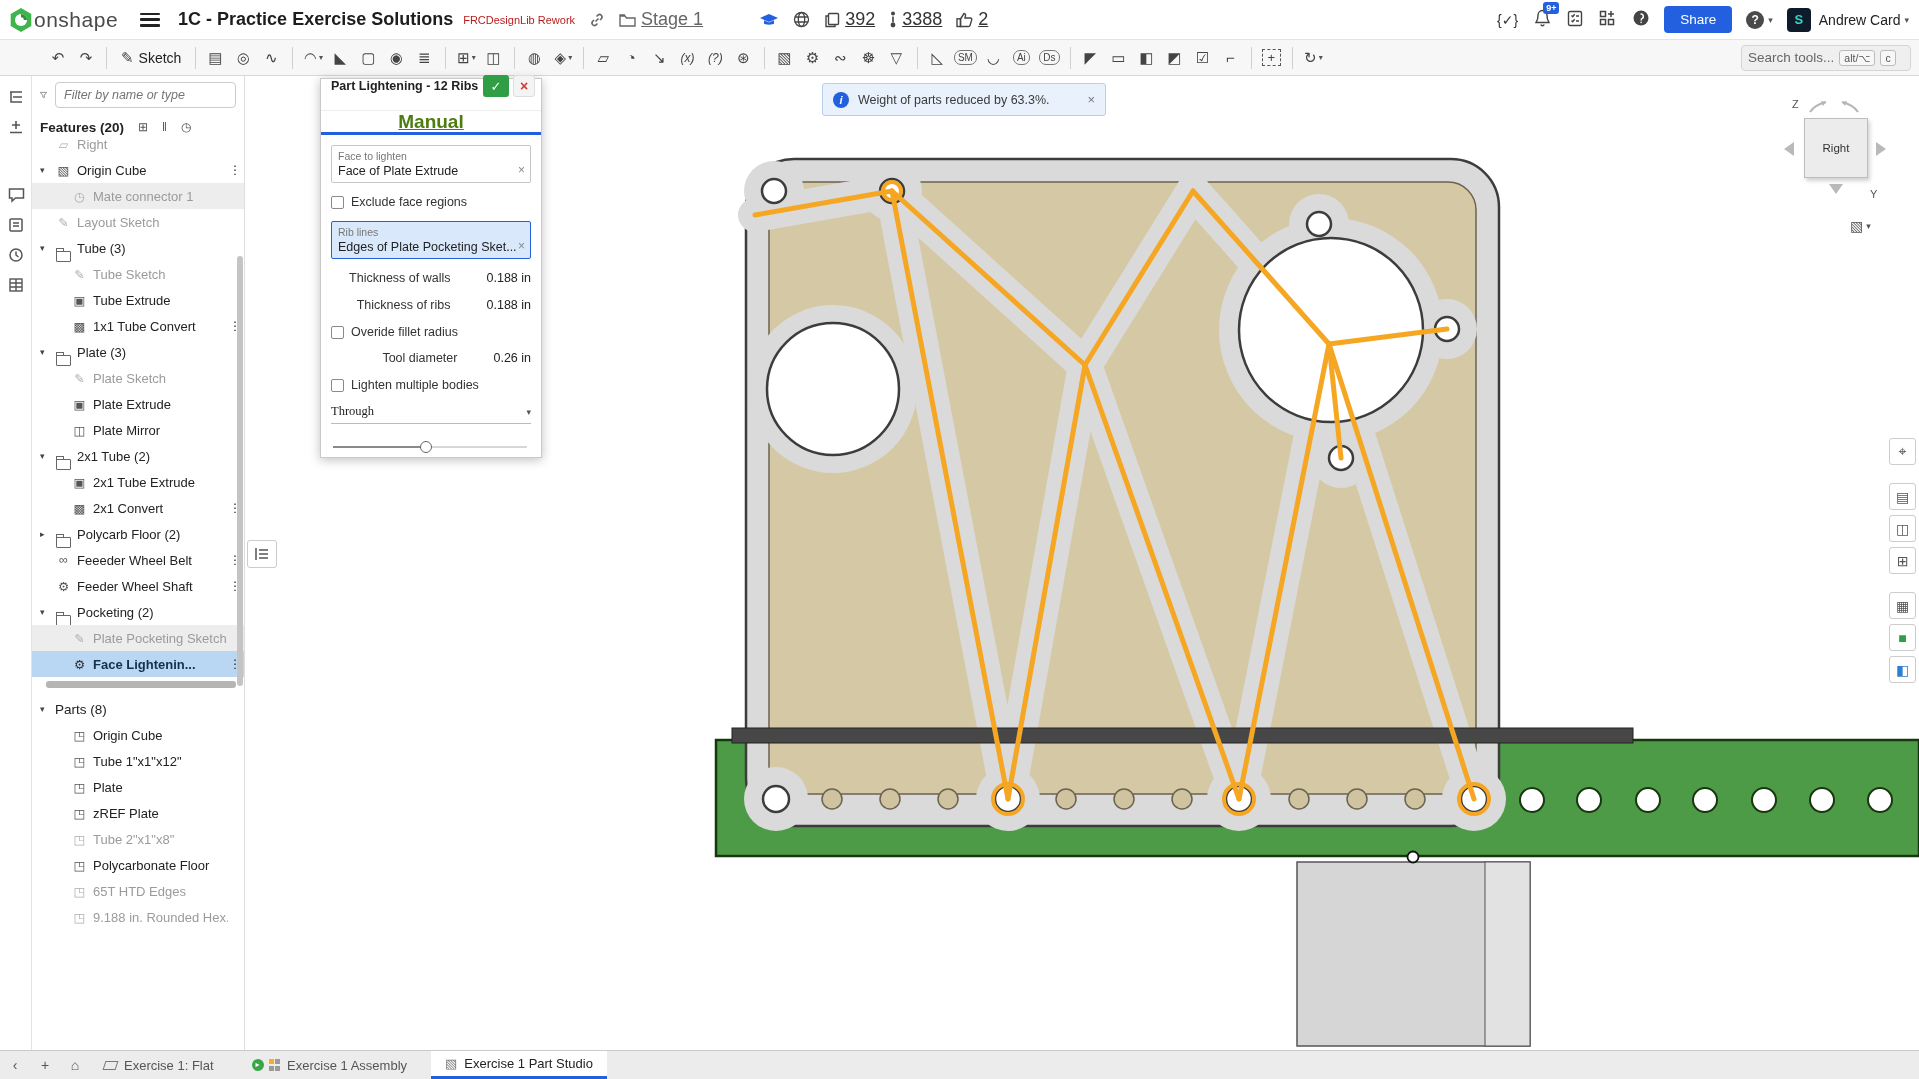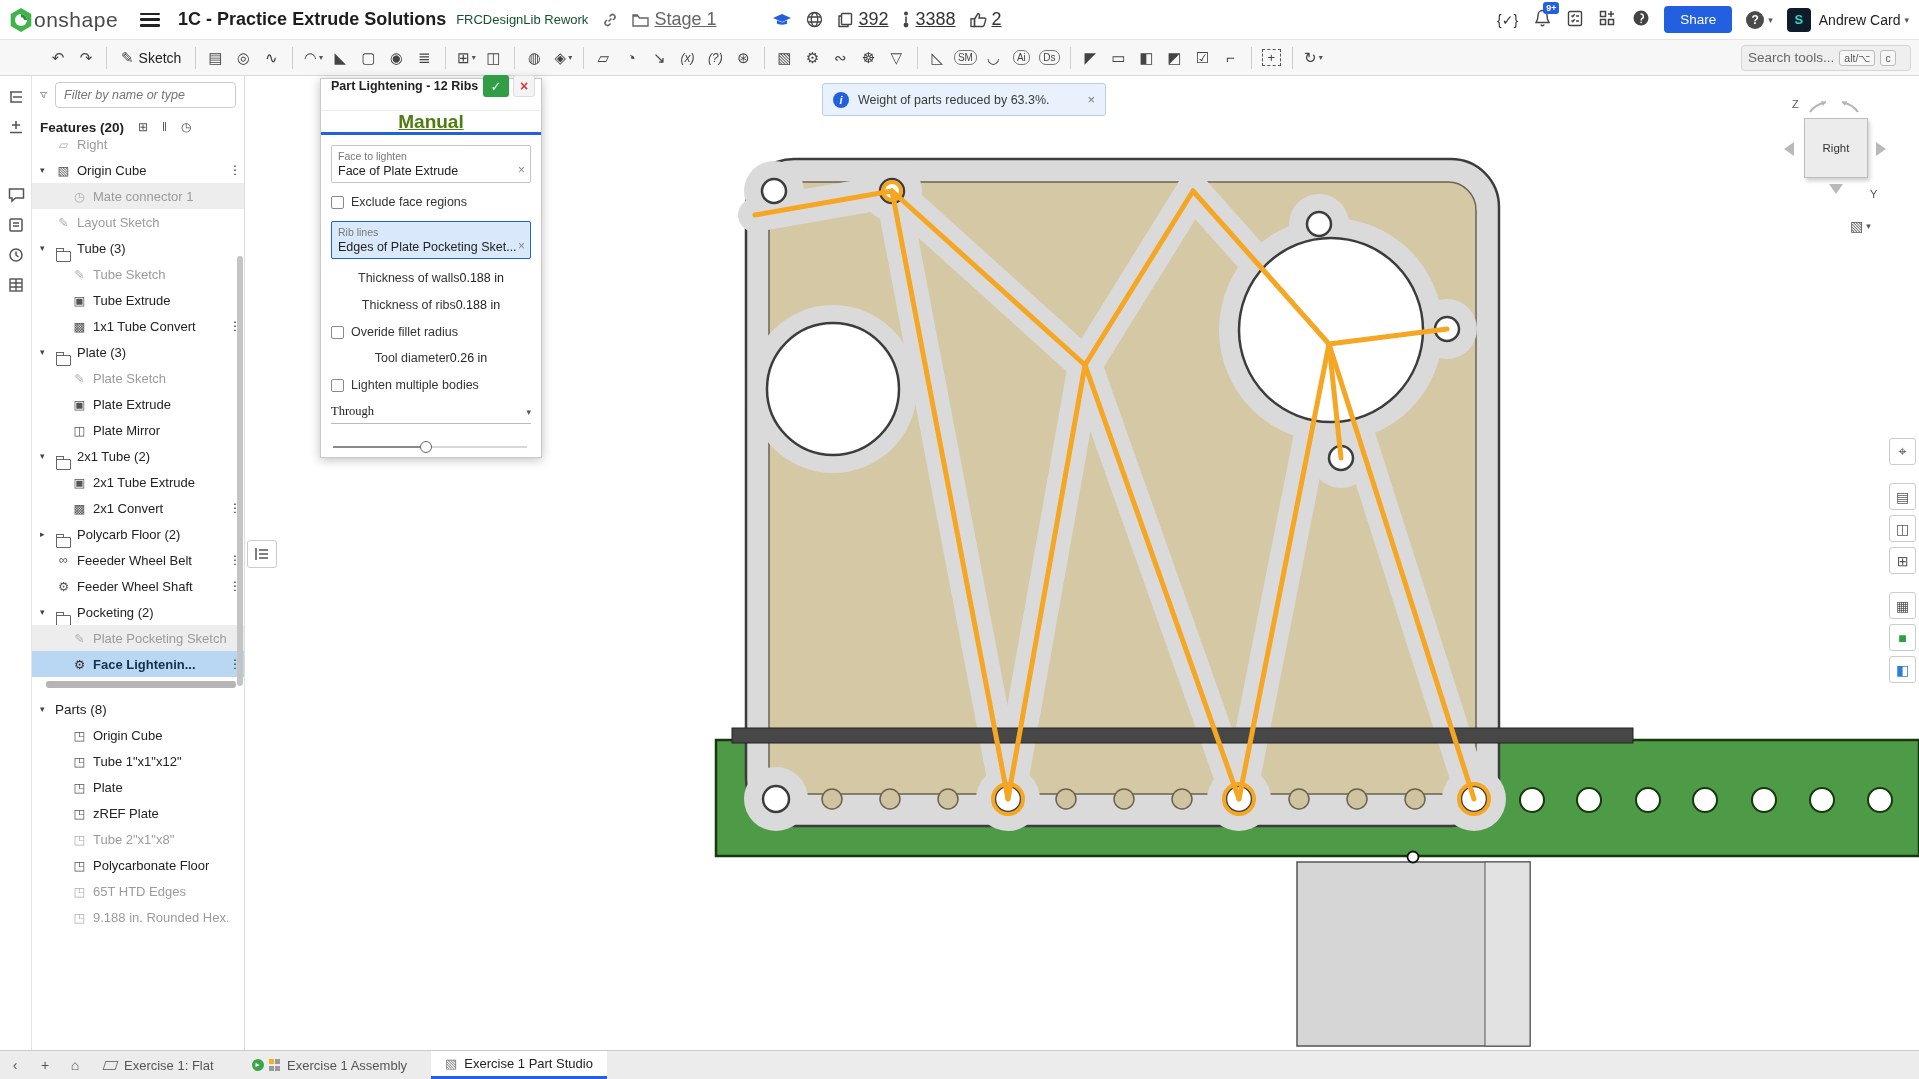--- a/index.html
+++ b/index.html
@@ -6,21 +6,21 @@
   html,body { width:1919px; height:1079px; overflow:hidden; font-family:"Liberation Sans",sans-serif; background:#fff; }
   .abs { position:absolute; }
 
   
   #topbar { position:absolute; left:0; top:0; width:1919px; height:40px; background:#fff; border-bottom:1px solid #e3e3e3; display:flex; align-items:center; }
   #logo { width:26px; height:26px; margin-left:8px; }
   #wordmark { font-size:21px; color:#4a4a4a; margin-left:0; letter-spacing:.5px; }
   #hamburger { margin-left:22px; width:20px; height:14px; display:flex; flex-direction:column; justify-content:space-between; cursor:pointer;}
   #hamburger i { display:block; height:2.5px; background:#222; border-radius:1px;}
   #doc-title { font-size:18px; font-weight:bold; color:#1d1d1d; margin-left:18px; white-space:nowrap;}
-  #doc-subtitle { font-size:13px; color:#14532d; margin-left:10px; white-space:nowrap;}
+  #doc-subtitle { font-size:11px; color:#b91c1c; margin-left:10px; white-space:nowrap;}
   .tb-ic { color:#555; margin-left:14px; display:flex; align-items:center;}
   .tb-num { font-size:18px; color:#333; margin-left:5px;text-decoration:underline;}
   #topbar-right { margin-left:auto; display:flex; align-items:center; margin-right:10px;}
   .fs-icon { font-size:14px; color:#333; margin-right:16px;}
   .bell-wrap { position:relative; margin-right:16px;}
   .badge { position:absolute; top:-7px; left:9px; background:#2360e0; color:#fff; font-size:9px; font-weight:bold; padding:1px 3px; border-radius:3px;}
   #share-btn { background:#2360e0; color:#fff; font-size:13.5px; padding:6px 16px; border-radius:4px; border:none; margin:0 14px; cursor:pointer;}
   .help-circle { width:18px; height:18px; border-radius:50%; background:#4a4a4a; color:#fff; font-size:12px; font-weight:bold; text-align:center; line-height:18px;}
   .caret-sm { font-size:9px; color:#555; margin-left:4px;}
   #avatar { width:24px; height:24px; background:#0d1b2a; border-radius:4px; margin-left:14px; display:flex; align-items:center; justify-content:center; color:#37d6c3; font-size:13px; font-weight:bold;}
@@ -80,21 +80,21 @@
   #dlg-tabbar { height:24px; border-bottom:3px solid #2360e0; display:flex; align-items:center; justify-content:center;}
   #dlg-tab { color:#4d7c0f; font-size:19px; font-weight:bold; cursor:pointer;text-decoration:underline;}
   .dlg-body { padding:10px 10px 0 10px;}
   .fld-box { border:1px solid #c6c6c6; border-radius:2px; padding:4px 6px; position:relative; margin-bottom:12px;}
   .fld-box.active { border:1.5px solid #2360e0; background:#d9e8fb;}
   .fld-label { font-size:10.5px; color:#777;}
   .fld-value { font-size:12.5px; color:#222; margin-top:2px; white-space:nowrap; overflow:hidden; padding-right:12px;}
   .fld-x { position:absolute; right:5px; bottom:5px; color:#888; font-size:12px; cursor:pointer;}
   .chk-row { display:flex; align-items:center; margin-bottom:12px; color:#333;}
   .chk { width:13px; height:13px; border:1.4px solid #8a8a8a; border-radius:2px; background:#fff; margin-right:7px; flex:none; cursor:pointer;}
-  .num-row { display:flex; align-items:center; justify-content:center; margin-bottom:13px; color:#333;}
+  .num-row { display:flex; align-items:center; justify-content:flex-end; margin-bottom:13px; color:#333;gap:36px;}
   .num-val { color:#222; cursor:text;}
   .sel-row { display:flex; align-items:center; justify-content:space-between; border-bottom:1px solid #bbb; padding-bottom:4px; margin-bottom:16px; color:#222; cursor:pointer;font-family:Liberation Serif, serif;}
   .sel-row .c { font-size:9px; color:#555;}
   #dlg-slider { position:relative; height:14px; margin:2px 4px 0 2px;}
   #dlg-slider .track-l { position:absolute; left:0; top:6px; height:2px; width:48%; background:#8a8a8a;}
   #dlg-slider .track-r { position:absolute; right:0; top:6px; height:2px; width:52%; background:#d7d7d7;}
   #dlg-slider .handle { position:absolute; left:calc(48% - 6px); top:1px; width:12px; height:12px; border-radius:50%; background:#fff; border:1.6px solid #666; cursor:grab;}
 
   
   #toast { position:absolute; left:822px; top:83px; width:284px; height:33px; background:#e9f2fc; border:1px solid #b5cfec; border-radius:3px; display:flex; align-items:center; padding:0 10px; }
@@ -146,21 +146,21 @@
     <path d="M12 1 L21.5 6.5 V17.5 L12 23 L2.5 17.5 V6.5 Z" fill="#3db54a"></path>
     <circle cx="12" cy="12" r="5.6" fill="#fff"></circle>
     <path d="M12 6.4 A5.6 5.6 0 0 1 17.6 12 L14.6 12 A2.6 2.6 0 0 0 12 9.4 Z" fill="#2e8f3c"></path>
   </svg>
   <div id="wordmark">onshape</div>
   <div id="hamburger">
       <i></i>
       <i></i>
       <i></i>
     </div>
-  <div id="doc-title">1C - Practice Extrude Solutions</div>
+  <div id="doc-title">1C - Practice Exercise Solutions</div>
   <div id="doc-subtitle">FRCDesignLib Rework</div>
   <span class="tb-ic">
     <svg width="16" height="16" viewBox="0 0 16 16" fill="none" stroke="#666" stroke-width="1.6">
         <path d="M6.5 9.5 L9.5 6.5 M5 8 L3.5 9.5 a2.5 2.5 0 0 0 3.5 3.5 L8.5 11.5 M11 8 L12.5 6.5 a2.5 2.5 0 0 0 -3.5 -3.5 L7.5 4.5"></path>
       </svg>
   </span>
   <span class="tb-ic">
     <svg width="17" height="14" viewBox="0 0 17 14" fill="none" stroke="#666" stroke-width="1.4">
         <path d="M1 3 h5 l1.5 2 H16 v8 H1 Z M1 3 V2 h5"></path>
       </svg>

